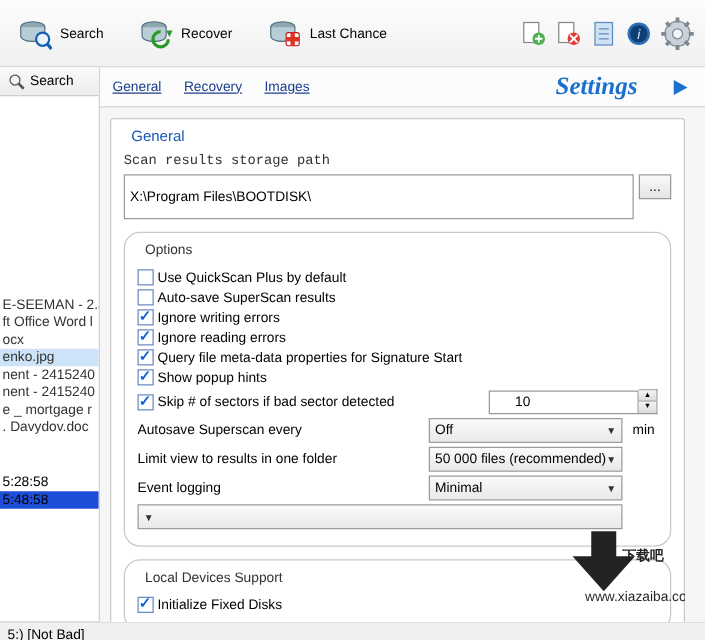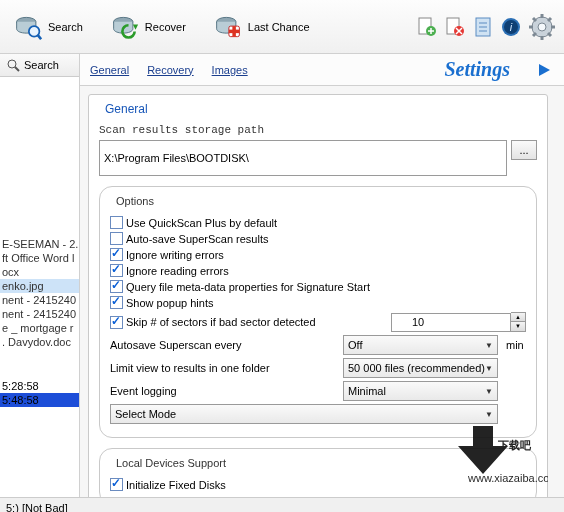--- a/index.html
+++ b/index.html
@@ -244,21 +244,20 @@
           <div class="form-row">
             <span class="flabel">Event logging</span>
             <div class="combo">
                 <span class="cval">Minimal</span>
                 <span class="carrow">▼</span>
               </div>
             <span class="minlbl"></span>
           </div>
           <div class="form-row">
             <div class="combo">
-                <span class="cval">Select Mode</span>
                 <span class="carrow">▼</span>
               </div>
             <span class="minlbl"></span>
           </div>
         </div>
 
         <div style="height:10px"></div>
 
         <div class="opt-group">
           <div class="legend2">Local Devices Support</div>

